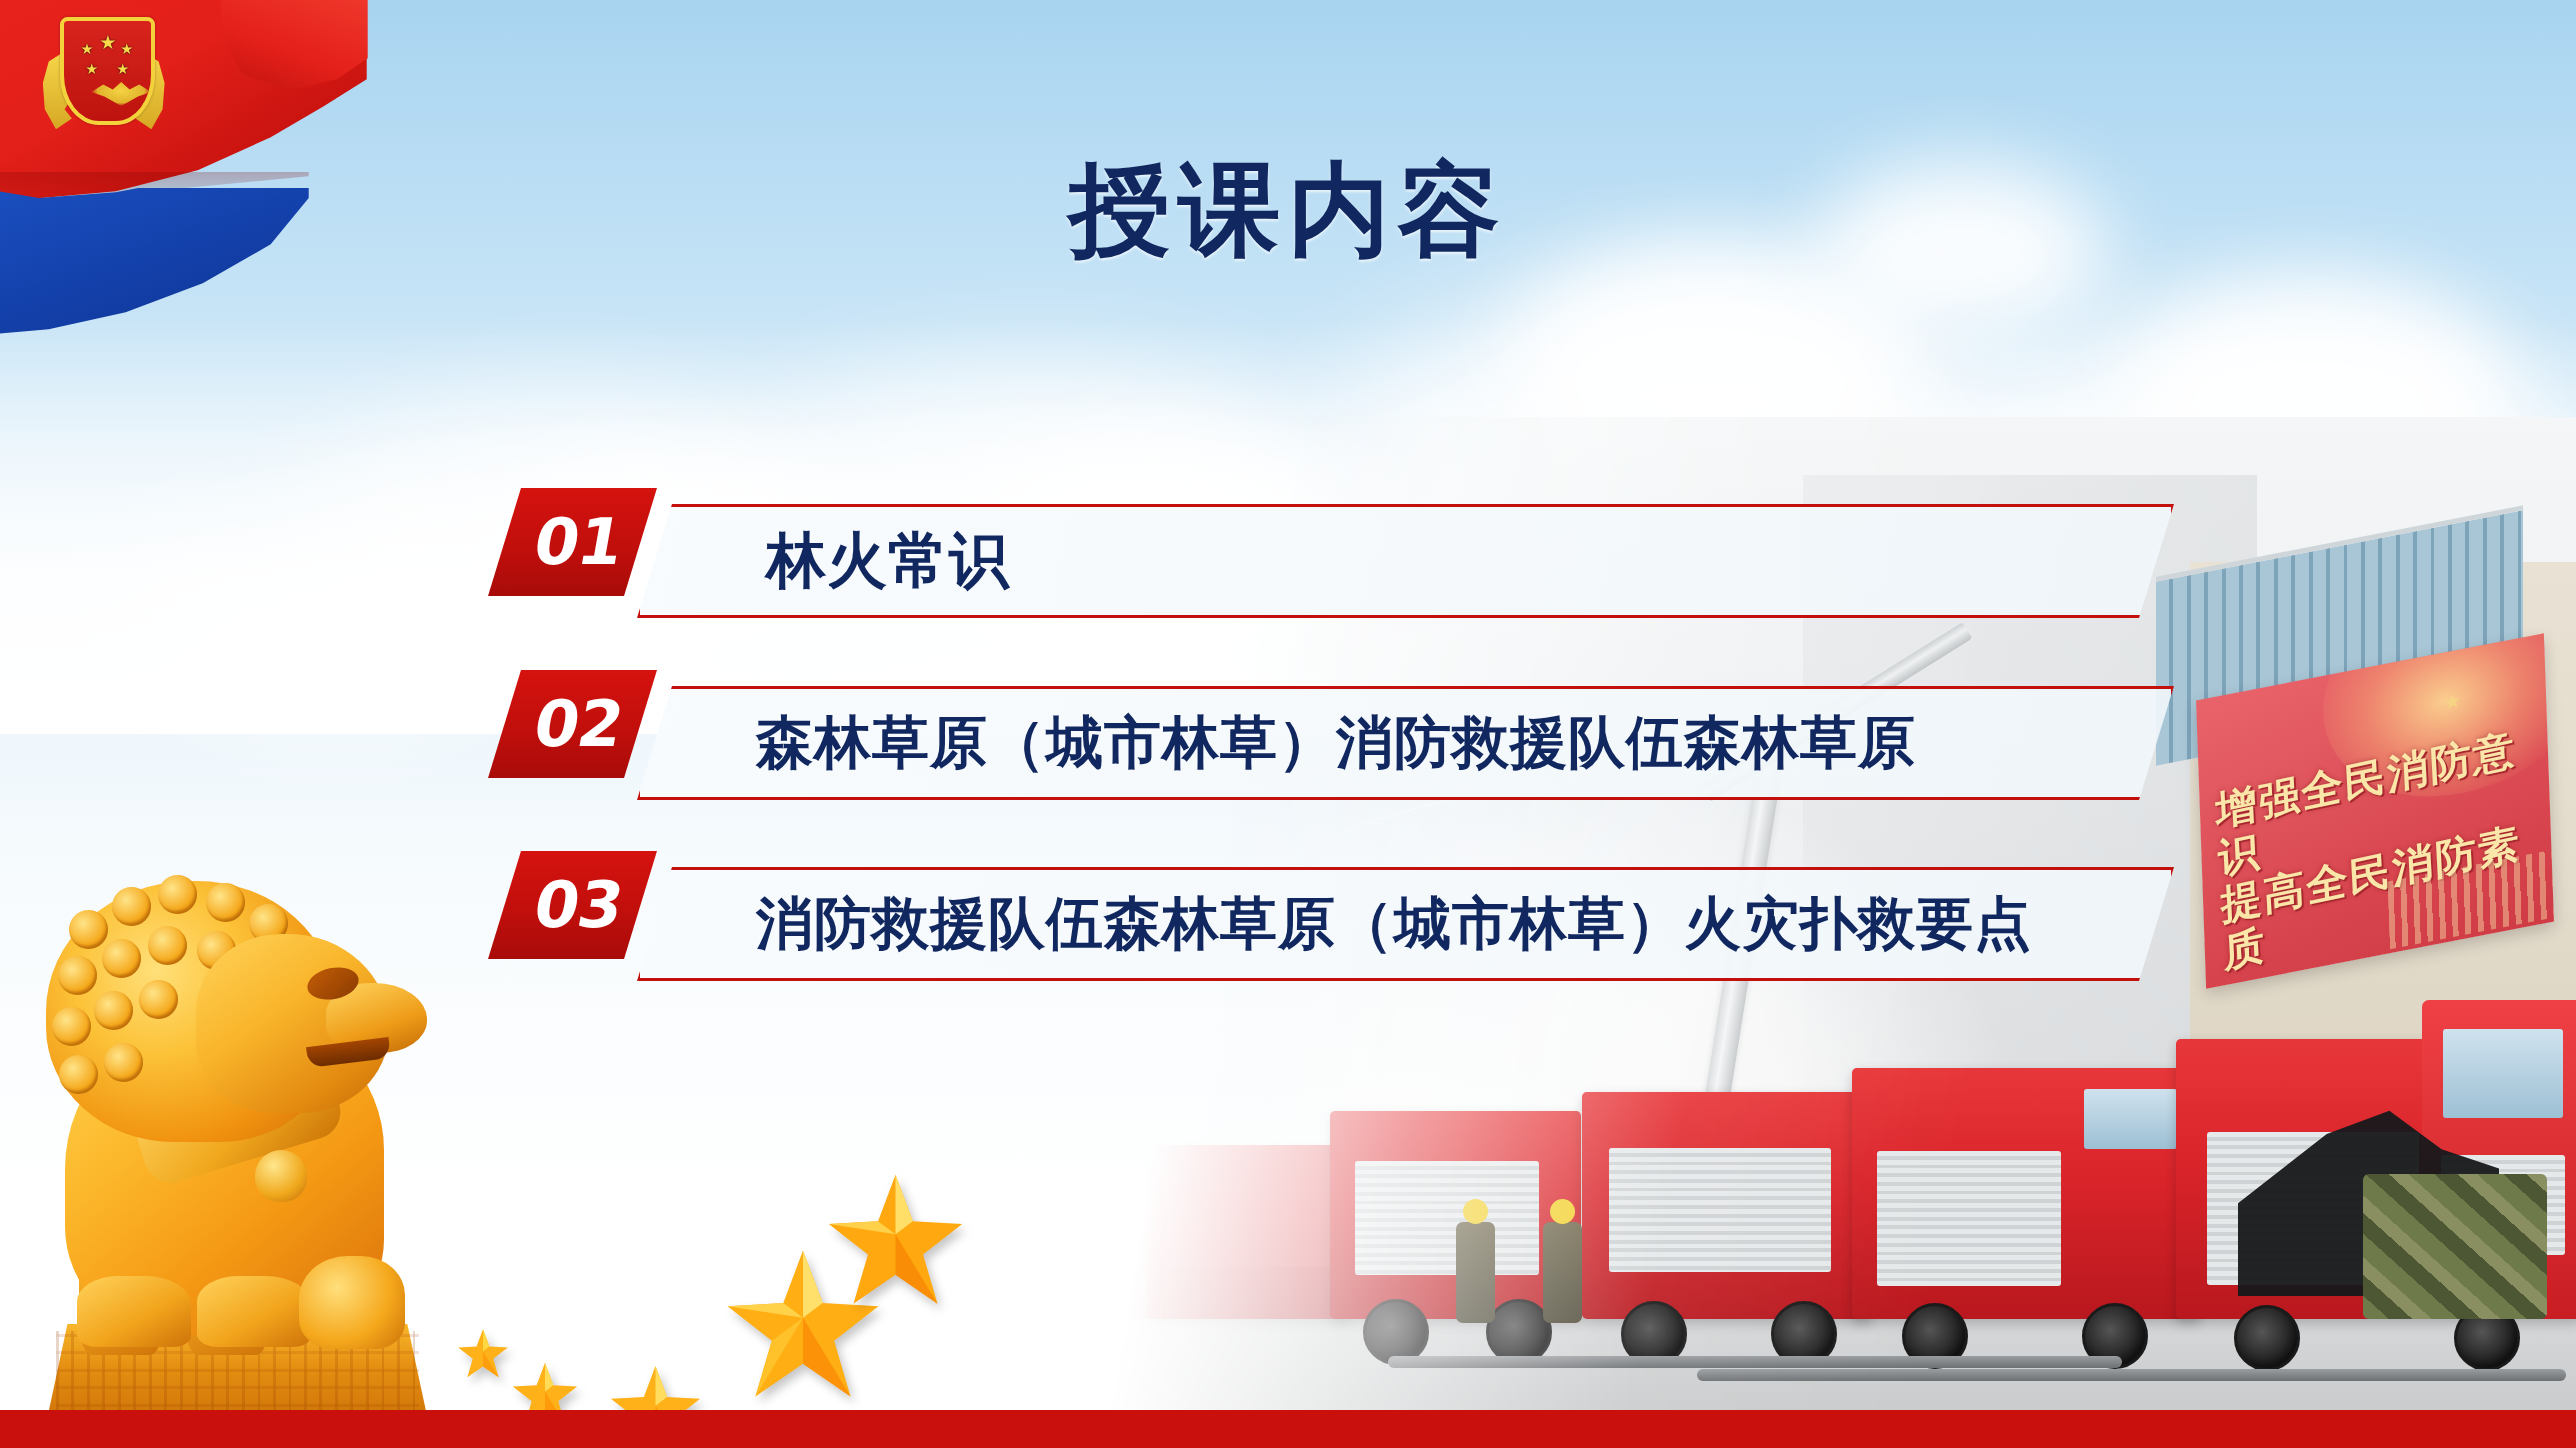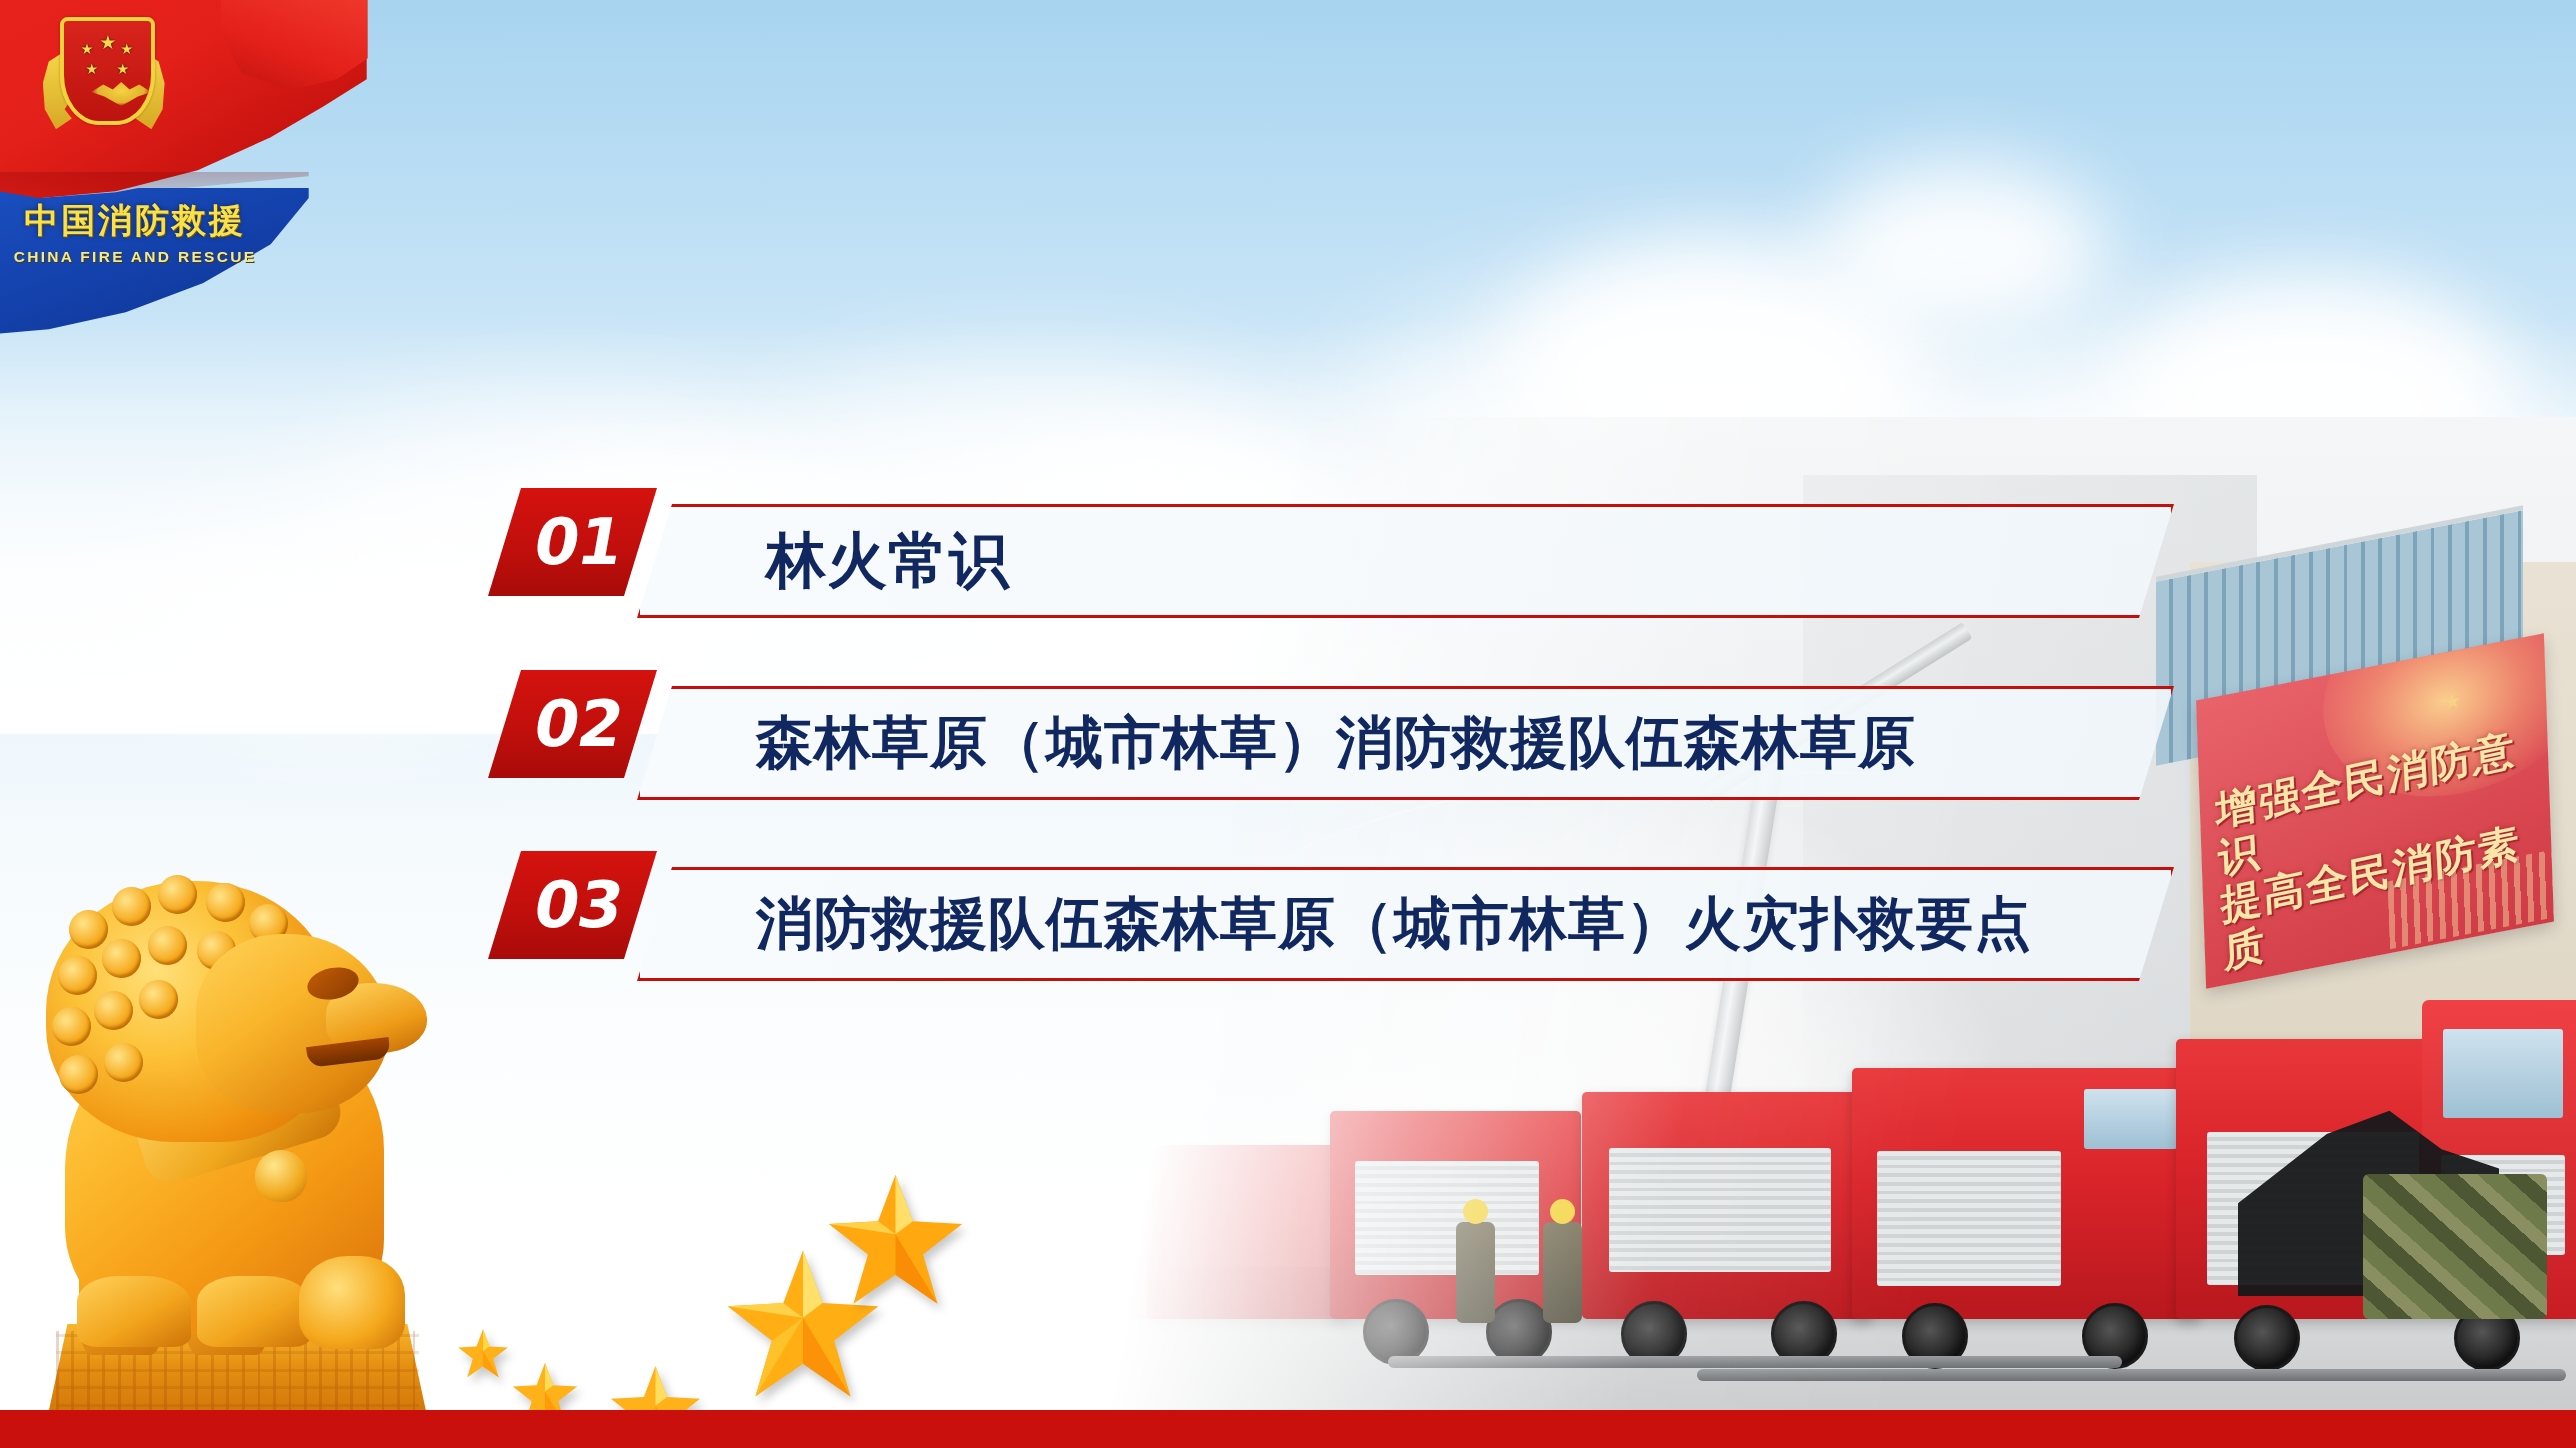--- a/index.html
+++ b/index.html
@@ -207,24 +207,20 @@
       <div class="shield">
         <div class="estar" style="left:35px;top:11.6px;font-size:19.3px;">★</div>
         <div class="estar" style="left:16.4px;top:21px;">★</div>
         <div class="estar" style="left:56px;top:21px;">★</div>
         <div class="estar" style="left:21px;top:41px;">★</div>
         <div class="estar" style="left:52px;top:41px;">★</div>
         <div class="wings"></div>
       </div>
     </div>
 
-    <div class="flagtext">
-      <div class="cn">中国消防救援</div>
-      <div class="en">CHINA FIRE AND RESCUE</div>
-    </div>
   </div>
 
   <div class="photo">
     <div class="ph-sky"></div>
     <div class="ph-bldgA"></div>
     <div class="ph-bldgB"></div>
     <div class="ph-glass"></div>
 
     <div class="ph-banner">
       <div class="swirl"></div>
@@ -347,20 +343,21 @@
   </div>
   <div class="star" style="left:823px;bottom:135px;width:145px;height:145px;">
     <svg viewBox="0 0 100 100" width="145" height="145">
         <polygon points="50,4 62,36 96,38 69,59 79,93 50,73 21,93 31,59 4,38 38,36" fill="#ffa80f"></polygon>
         <polygon points="50,4 62,36 50,45" fill="#ffdf68"></polygon>
         <polygon points="38,36 50,45 4,38" fill="#ffd04a"></polygon>
         <polygon points="50,45 79,93 50,73" fill="#f98d05"></polygon>
       </svg>
   </div>
 
+  <div class="title">授课内容</div>
 
   <div class="list">
 
     <div class="row r1">
       <div class="badge">
         <span>01</span>
       </div>
       <div class="bar b1">
         <div class="inner">
           <div class="txt">林火常识</div>

